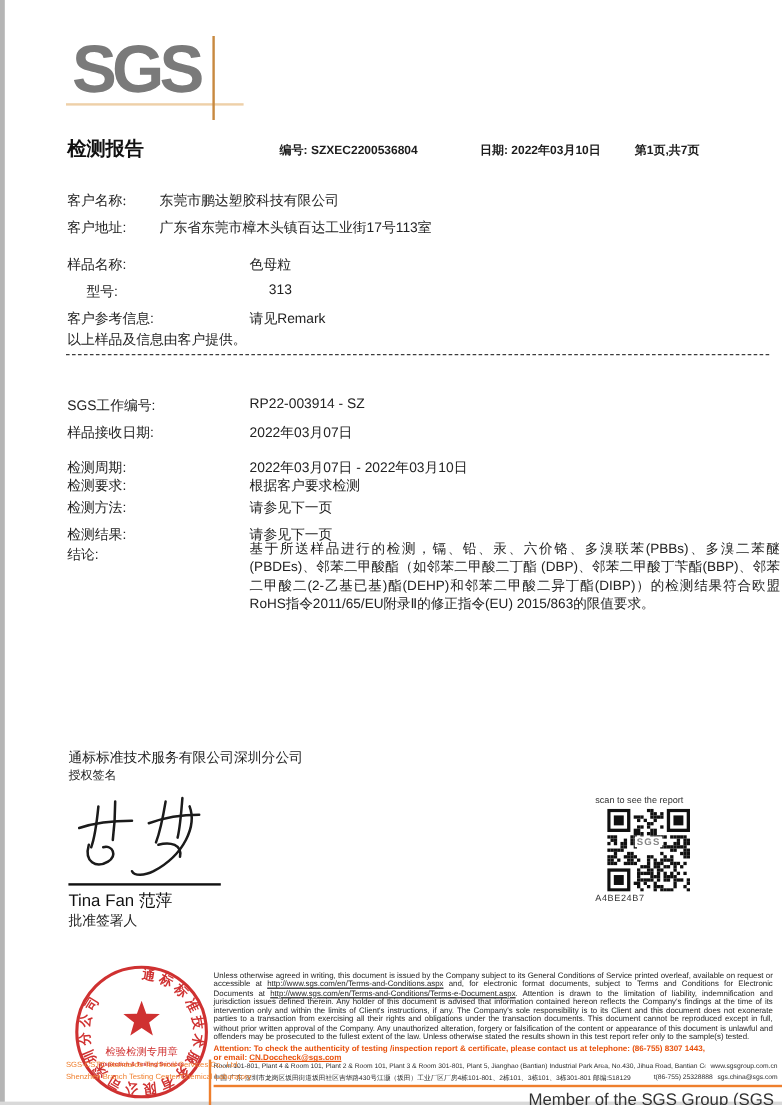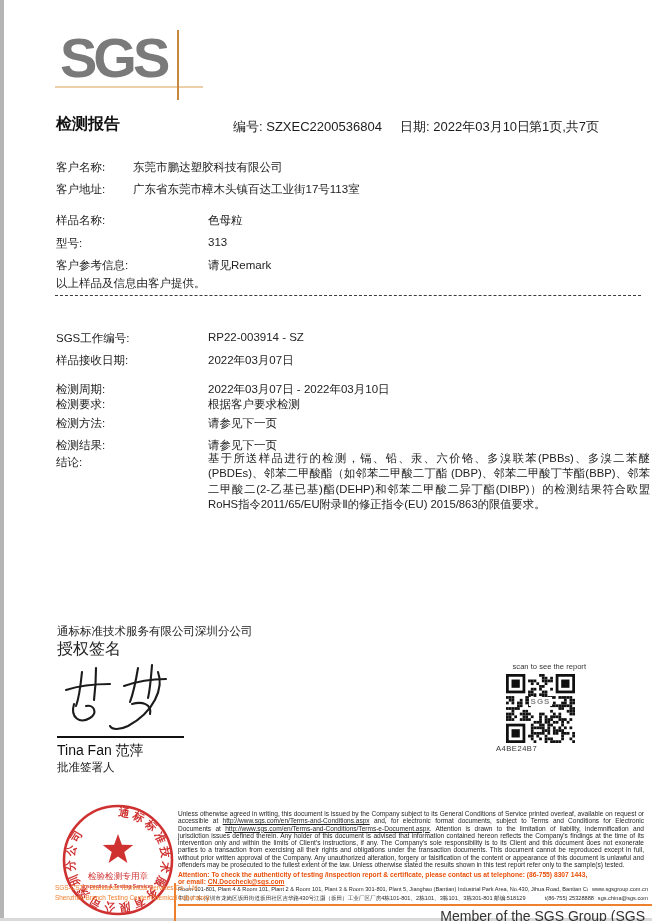--- a/index.html
+++ b/index.html
@@ -9,38 +9,38 @@
   
   .edge-left{left:0;top:0;width:4px;height:921px;background:#b5b5b5;}
   .edge-bottom{left:0;top:918px;width:652px;height:3px;background:#d9d9d9;}
   
   .logo{left:60px;top:30px;font-size:56px;font-weight:700;color:#7a7a7a;
         letter-spacing:-4px;line-height:1;transform:scaleY(1.0);}
   .logo-hline{left:55px;top:86px;width:148px;height:2px;background:#eed0a8;}
   .logo-vline{left:177px;top:30px;width:2px;height:70px;background:#c8893f;}
   
   .title{left:56px;top:114px;font-size:16px;font-weight:700;color:#111;}
-  .meta{top:118px;font-size:13px;font-weight:400;color:#1c1c1c;white-space:nowrap;}
+  .meta{top:118px;font-size:10px;font-weight:700;color:#1c1c1c;white-space:nowrap;}
   
   .row{left:56px;font-size:11.5px;white-space:nowrap;color:#222;}
   .row .lab{display:inline-block;color:#222;}
   .val-client{position:absolute;left:77px;}
   .val-wide{position:absolute;left:152px;}
   .dash{left:55px;top:295px;width:586px;border-top:1.5px dashed #3c3c3c;height:0;}
   .note{left:56px;top:276px;font-size:11.5px;color:#222;}
   .conclusion{left:208px;top:451px;width:442px;font-size:11.3px;line-height:15.4px;
               color:#222;text-align:justify;}
   
   .sig-company{left:57px;top:624px;font-size:11.5px;color:#222;}
-  .sig-auth{left:57px;top:639px;font-size:16px;color:#222;text-align:right;}
+  .sig-auth{left:57px;top:639px;font-size:10px;color:#222;text-align:right;}
   .sig-line{left:57px;top:736px;width:127px;height:2px;background:#111;}
   .sig-name{left:57px;top:742px;font-size:14px;color:#111;}
   .sig-role{left:57px;top:760px;font-size:11.5px;color:#222;}
   
-  .qr-caption{left:496px;top:662px;width:90px;text-align:right;font-size:7.6px;color:#333;}
+  .qr-caption{left:496px;top:662px;width:90px;text-align:left;font-size:7.6px;color:#333;}
   .qr-box{left:506px;top:674px;width:69px;height:69px;background:#fff;}
   .qr-center{left:506px;top:697px;width:69px;text-align:center;font-size:8px;font-weight:700;
              color:#888;background:transparent;}
   .qr-center span{background:#fff;padding:0 2px;letter-spacing:1px;}
   .qr-code{left:496px;top:744px;width:90px;text-align:left;font-size:7.6px;color:#333;letter-spacing:.5px;}
   
   .disclaimer{left:178px;top:810px;width:466px;font-size:6.55px;line-height:7.25px;
               text-align:justify;color:#1f1f1f;}
   .disclaimer a{color:#1f1f1f;text-decoration:underline;}
   .attention{left:178px;top:871px;width:466px;font-size:6.7px;line-height:7.4px;
@@ -81,21 +81,21 @@
 </div>
 <div class="abs row" style="top:182px;">
   <span class="lab">客户地址:</span>
   <span class="val-client">广东省东莞市樟木头镇百达工业街17号113室</span>
 </div>
 
 <div class="abs row" style="top:213px;">
   <span class="lab">样品名称:</span>
   <span class="val-wide">色母粒</span>
 </div>
-<div class="abs row" style="top:236px;">
+<div class="abs row" style="top:236px;margin-left:16px;">
   <span class="lab">型号:</span>
   <span class="val-wide">313</span>
 </div>
 <div class="abs row" style="top:258px;">
   <span class="lab">客户参考信息:</span>
   <span class="val-wide">请见Remark</span>
 </div>
 <div class="abs note">以上样品及信息由客户提供。</div>
 <div class="abs dash"></div>
 

